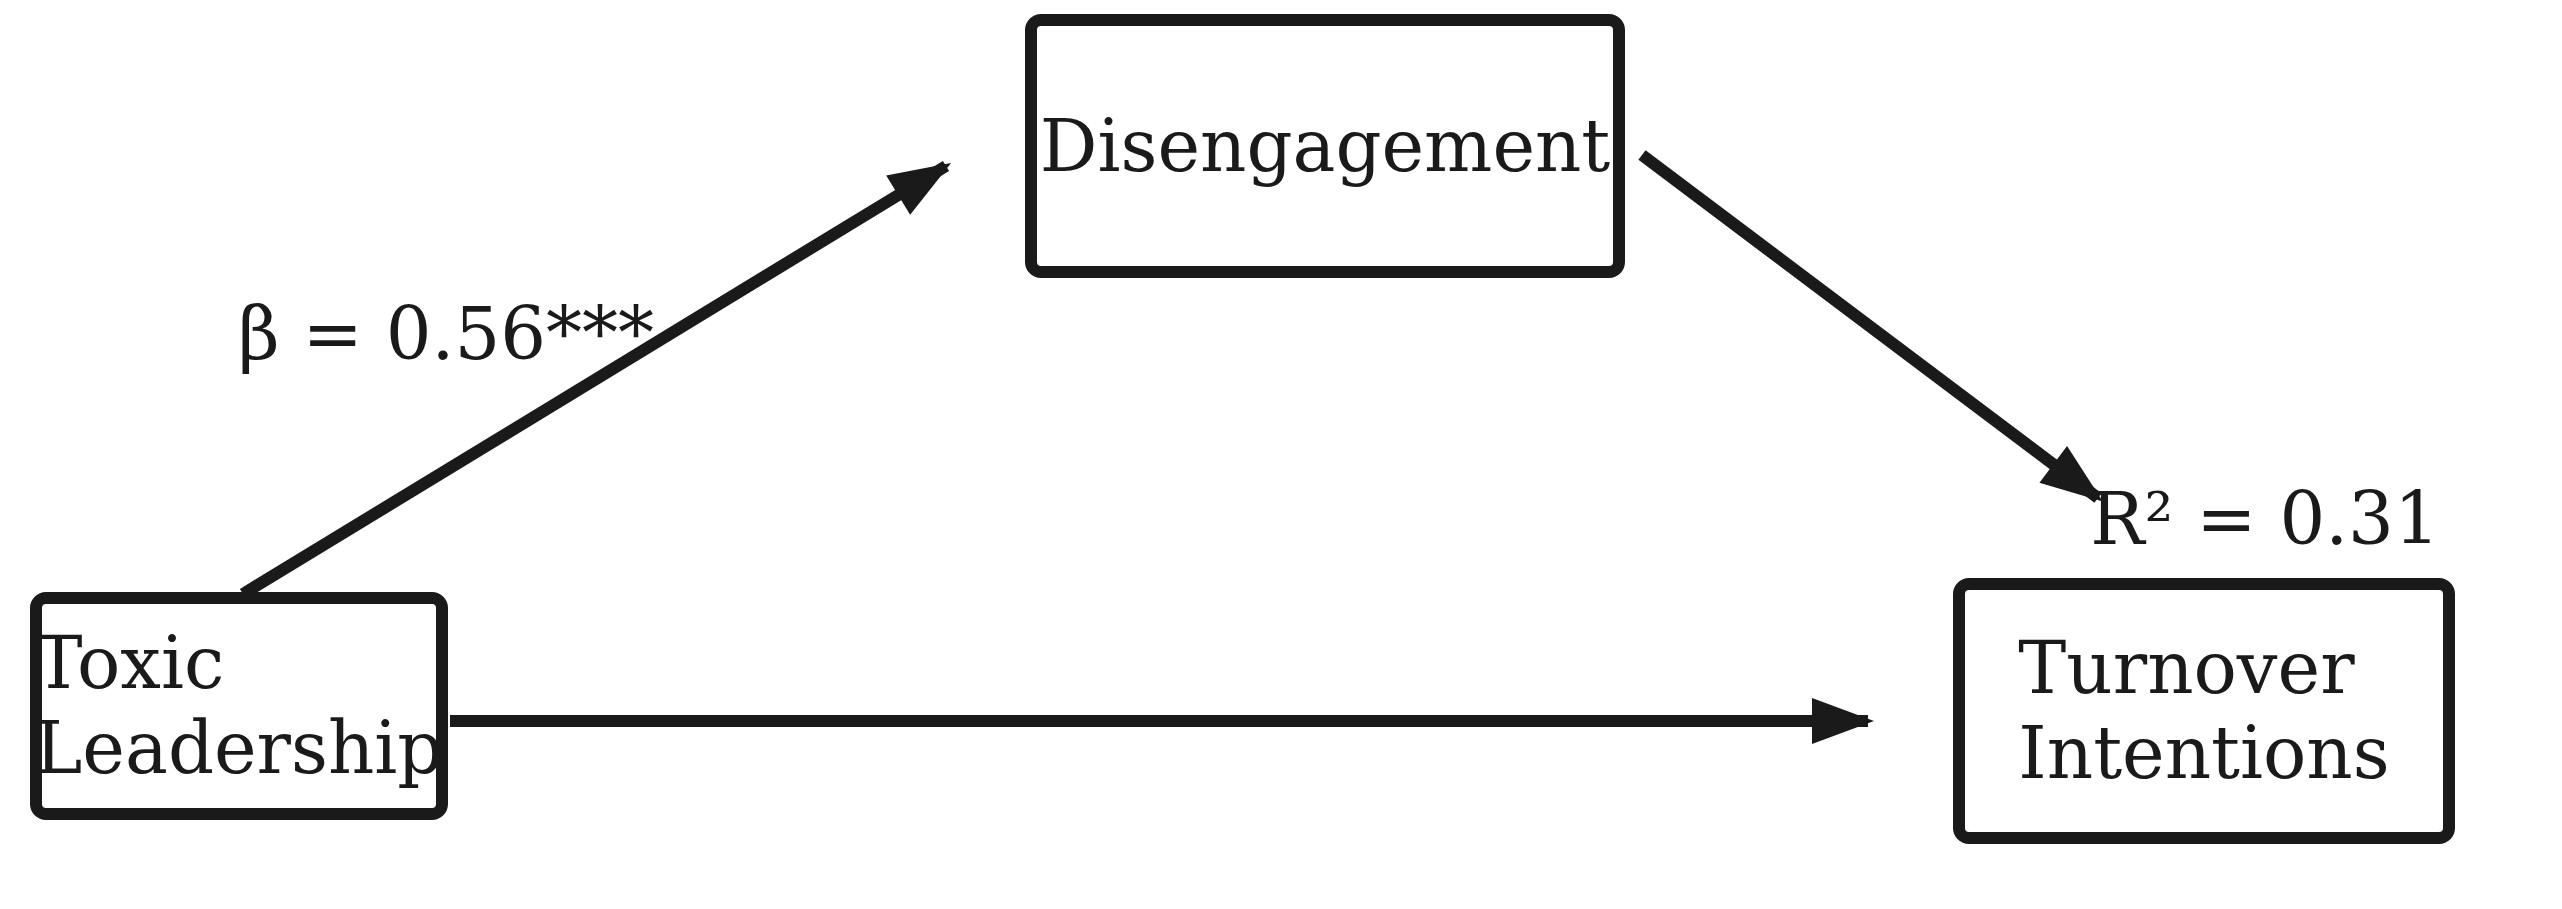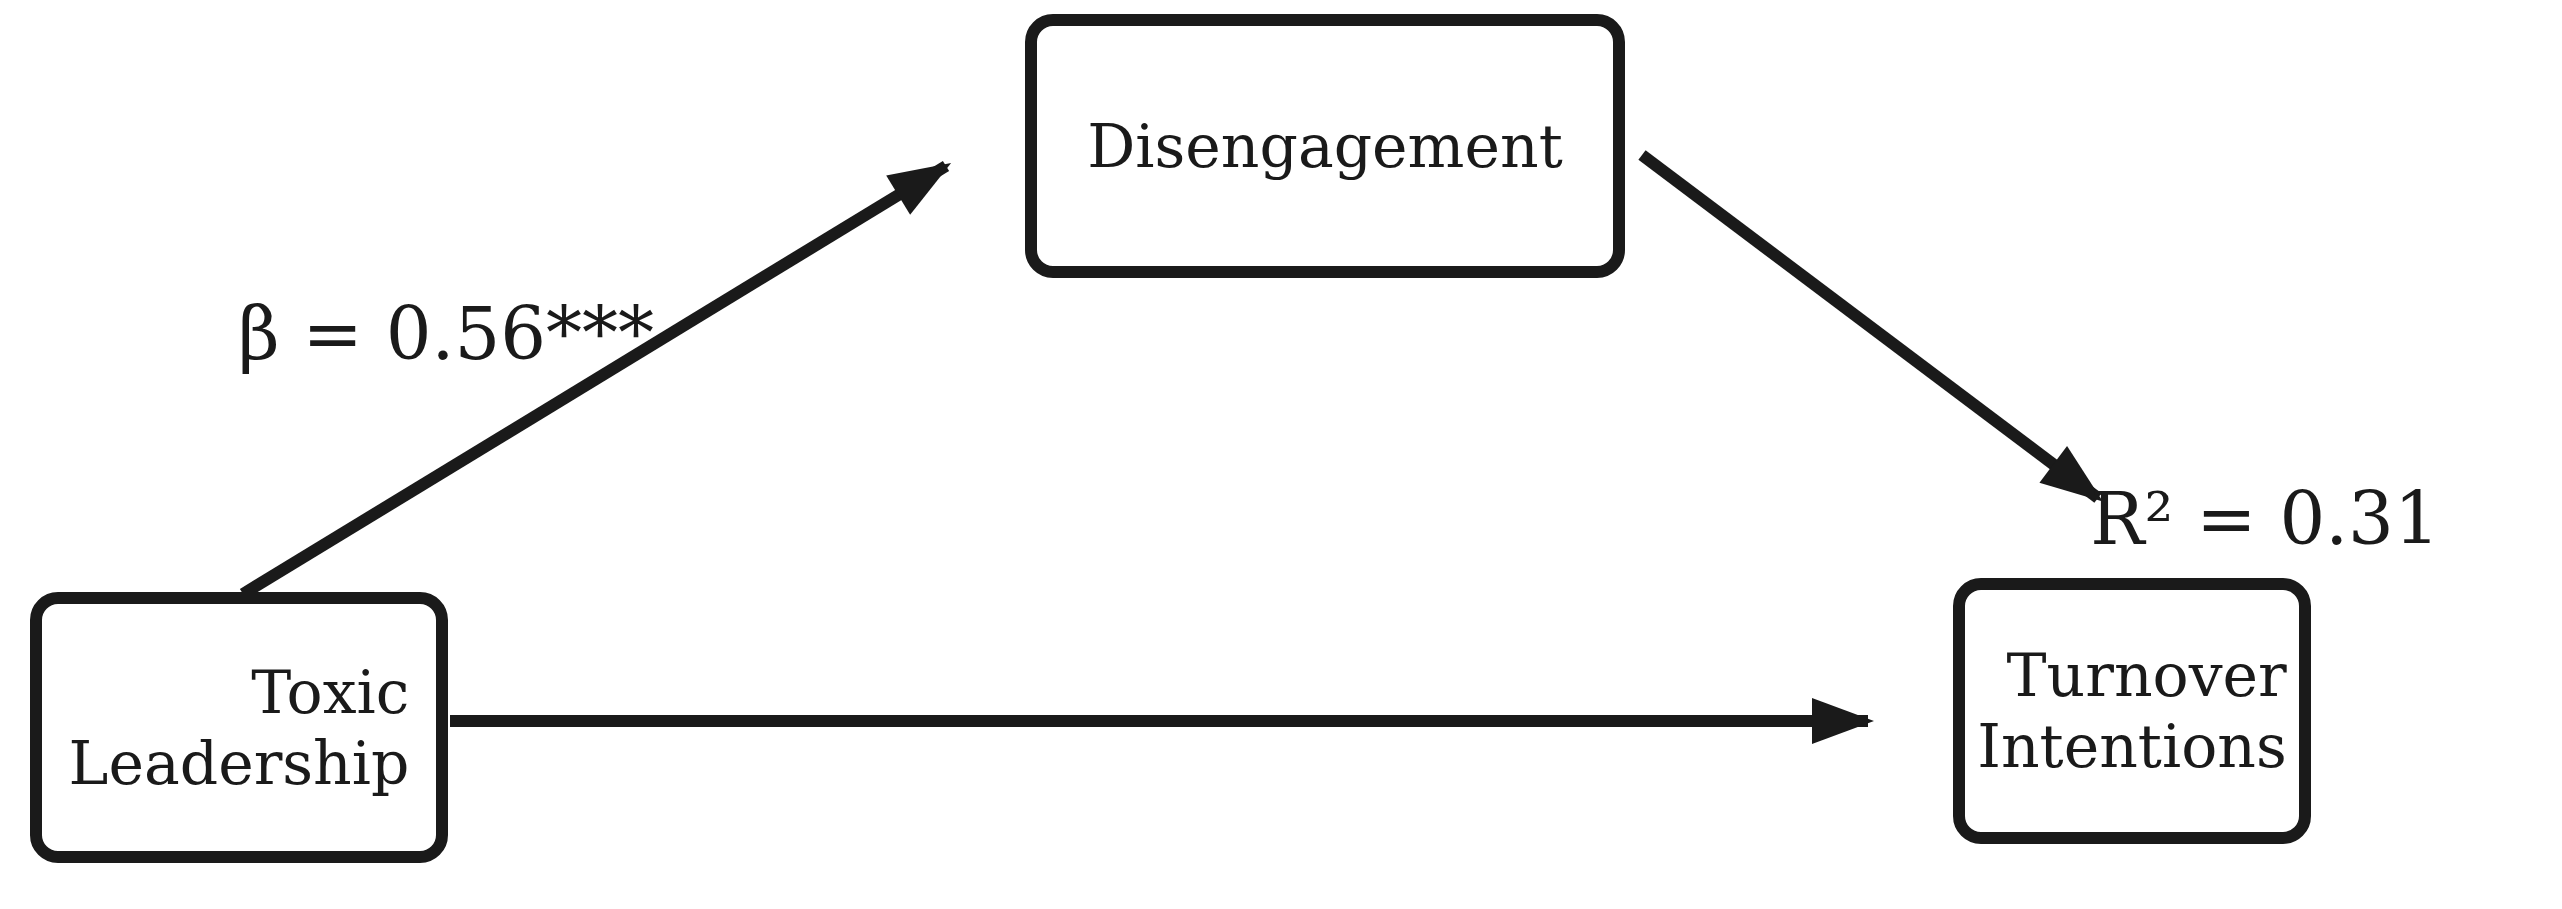--- a/index.html
+++ b/index.html
@@ -21,33 +21,33 @@
     left: 0;
     top: 0;
     width: 2562px;
     height: 909px;
   }
   .node {
     position: absolute;
     box-sizing: border-box;
     background: #ffffff;
     border: 12px solid #1a1a1a;
-    border-radius: 28px;
+    border-radius: 16px;
     display: flex;
     align-items: center;
     justify-content: center;
-    text-align: right;
-    font-size: 60px;
+    text-align: left;
+    font-size: 72px;
     line-height: 1.18;
     white-space: pre-line;
     color: #1a1a1a;
   }
-  #node-predictor { left: 30px;   top: 592px; width: 418px; height: 271px; }
+  #node-predictor { left: 30px;   top: 592px; width: 418px; height: 228px; }
   #node-mediator  { left: 1025px; top: 14px;  width: 600px; height: 264px; }
-  #node-outcome   { left: 1953px; top: 578px; width: 358px; height: 266px; }
+  #node-outcome   { left: 1953px; top: 578px; width: 502px; height: 266px; }
 
   .coef-label {
     position: absolute;
     transform: translate(-50%, -50%);
     font-size: 72px;
     white-space: nowrap;
     color: #1a1a1a;
   }
   #label-path-a  { left: 446px;  top: 334px; }
   #label-path-b  { left: 1939px; top: 256px; }

